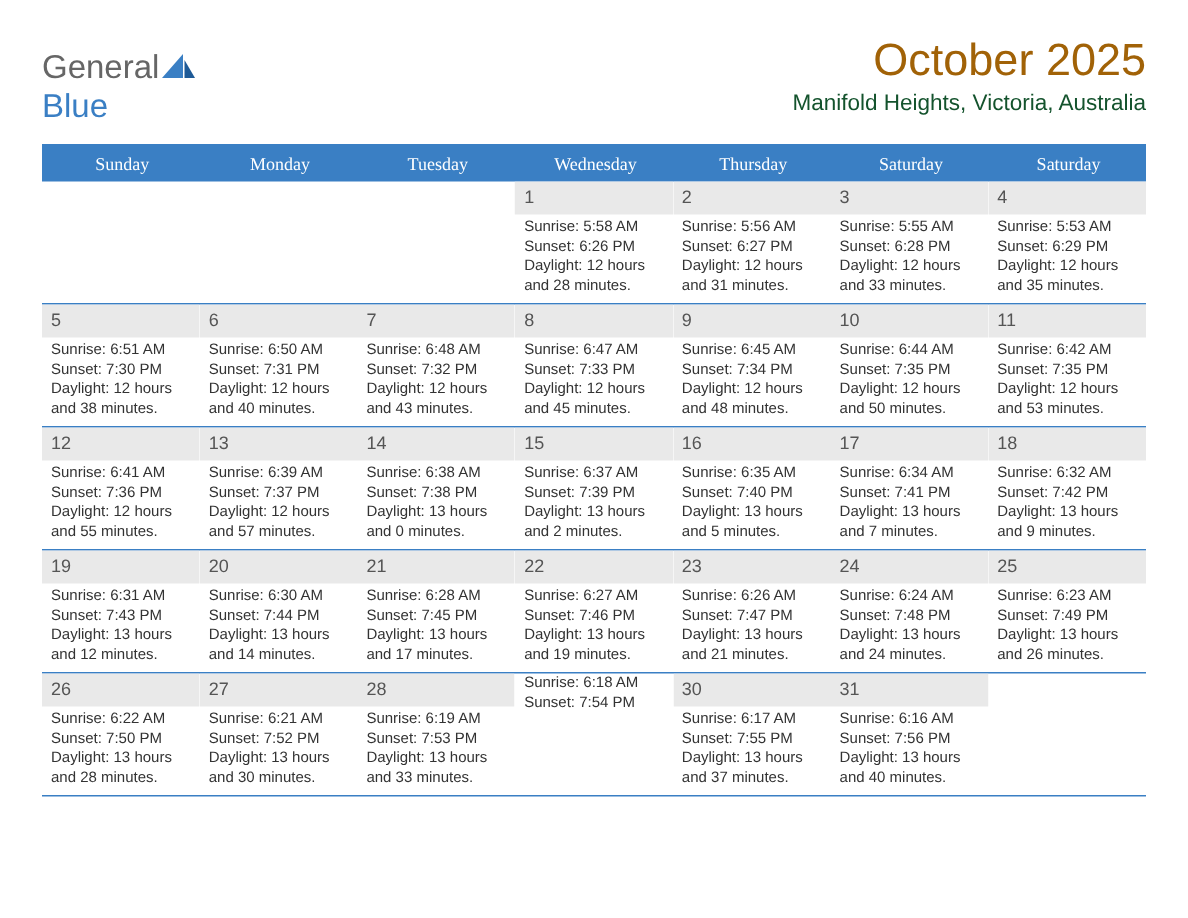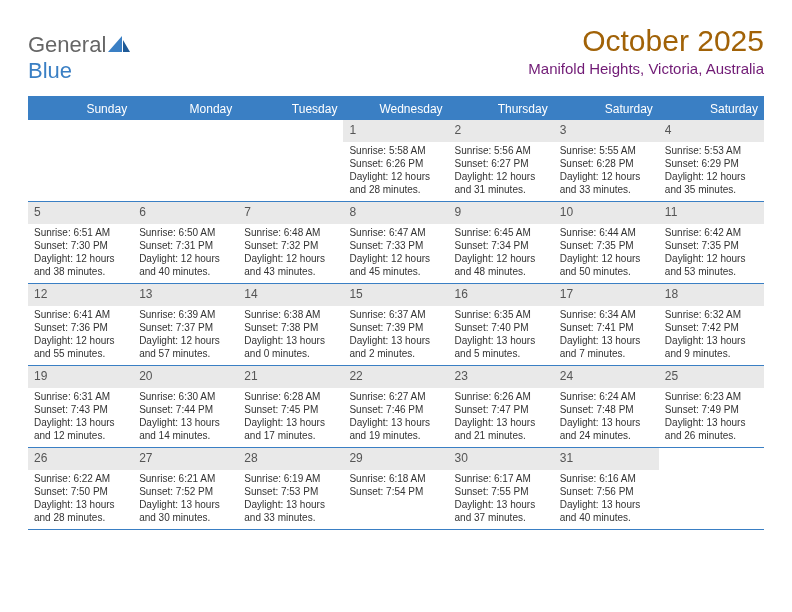--- a/index.html
+++ b/index.html
@@ -38,36 +38,37 @@
   }
   .title-block { text-align: right; }
   .month-title {
     font-size: 30px;
     color: #a16207;
     font-weight: 400;
     margin-bottom: 2px;
   }
   .location {
     font-size: 15px;
-    color: #701a75;
+    color: #14532d;
   }
   .calendar {
     width: 100%;
     border-top: 2px solid #3a7fc4;
   }
   .dow-row {
     display: flex;
     background: #3a7fc4;
     color: #fff;
   }
   .dow-cell {
     flex: 1;
     padding: 4px 6px 4px 8px;
     font-size: 12px;
-    text-align: right;
+    text-align: center;
+    font-family: Liberation Serif, serif;
   }
   .week-row {
     display: flex;
     border-bottom: 1px solid #3a7fc4;
     min-height: 82px;
   }
   .day-cell {
     flex: 1;
     padding: 0;
     font-size: 10px;
@@ -356,21 +357,20 @@
           </div>
           <div class="day-cell">
             <div class="day-num">28</div>
             <div class="day-body">
               <div>Sunrise: 6:19 AM</div>
               <div>Sunset: 7:53 PM</div>
               <div>Daylight: 13 hours and 33 minutes.</div>
             </div>
           </div>
           <div class="day-cell">
-            <div class="day-num">29</div>
             <div class="day-body">
               <div>Sunrise: 6:18 AM</div>
               <div>Sunset: 7:54 PM</div>
             </div>
           </div>
           <div class="day-cell">
             <div class="day-num">30</div>
             <div class="day-body">
               <div>Sunrise: 6:17 AM</div>
               <div>Sunset: 7:55 PM</div>

